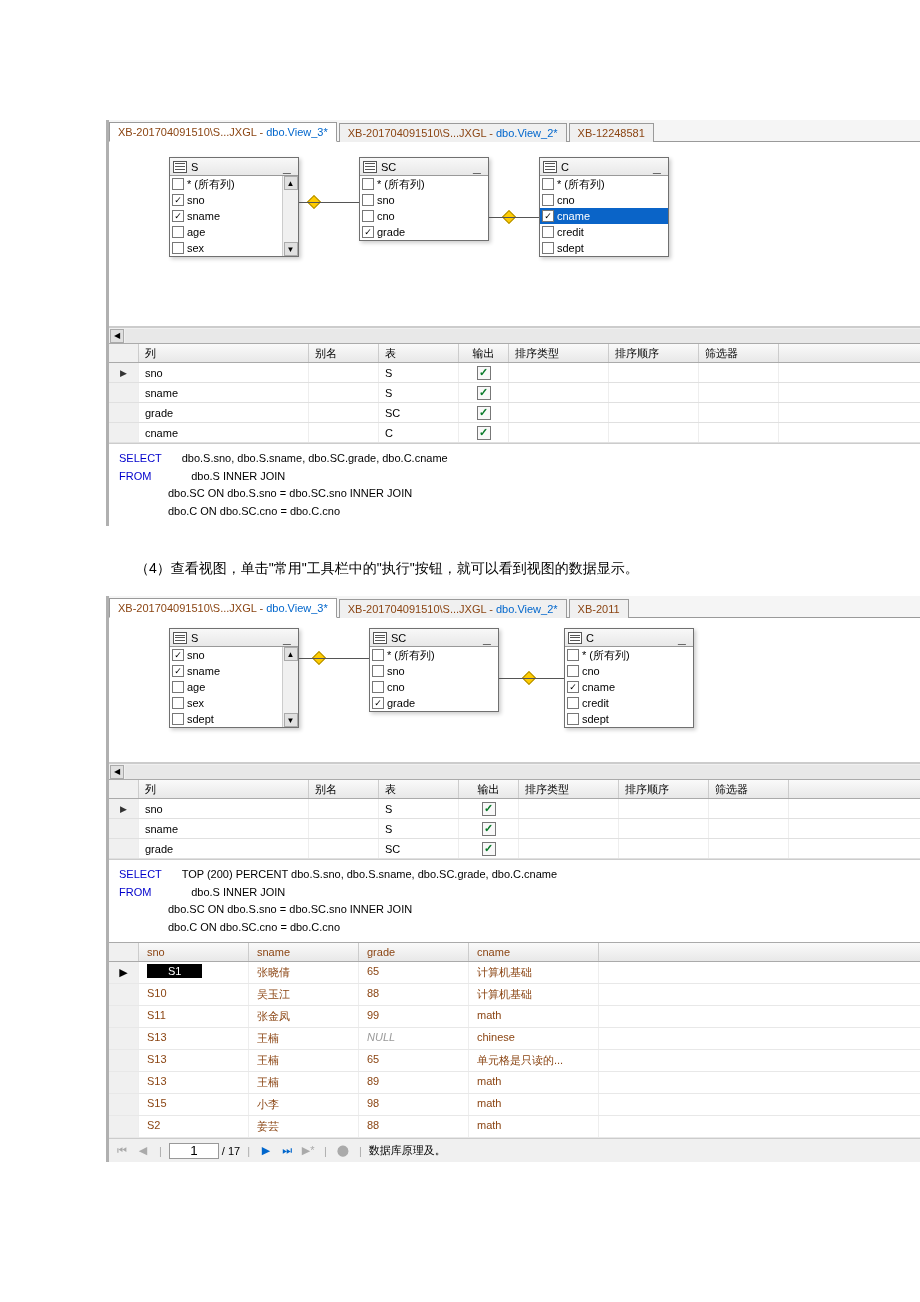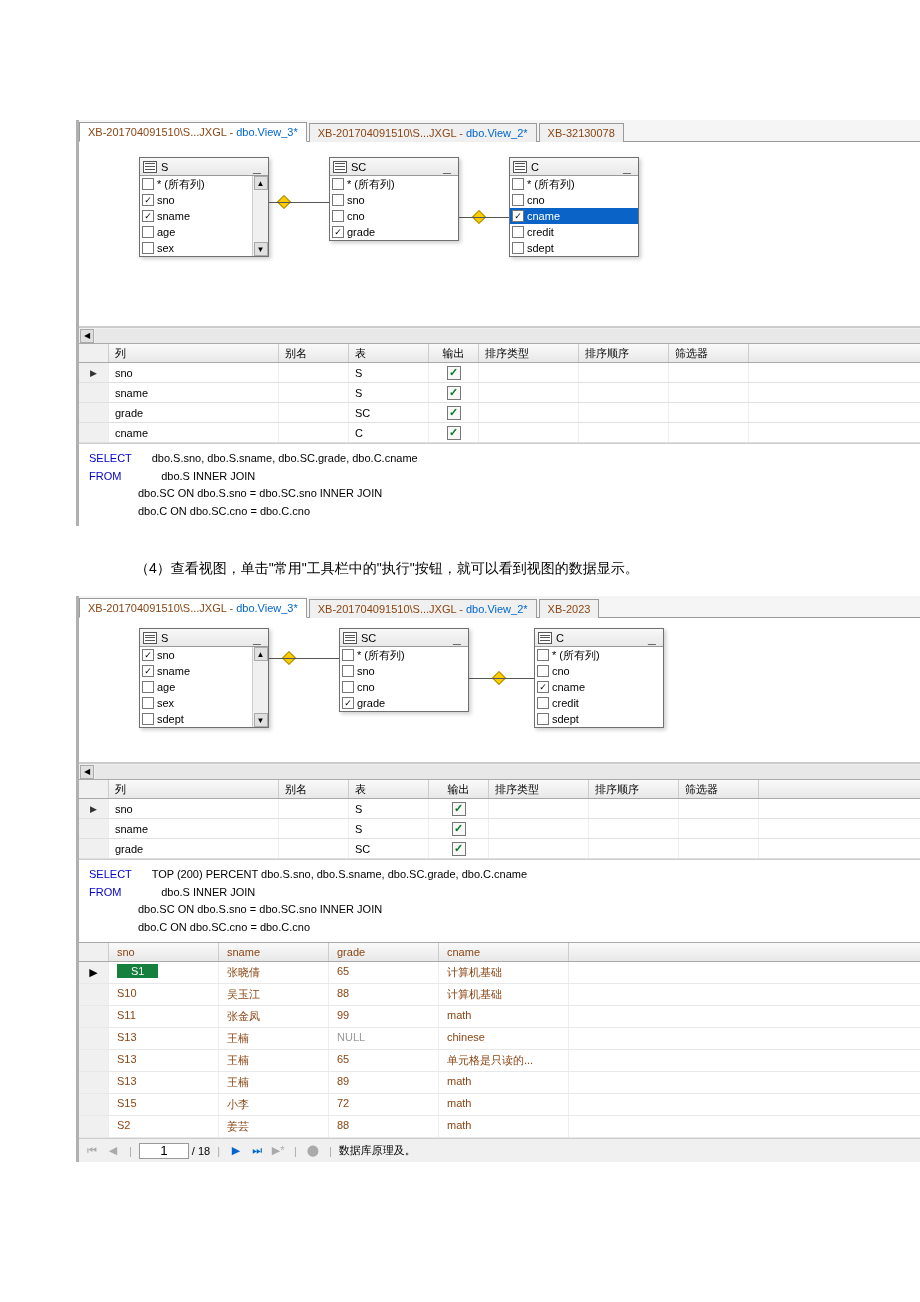--- a/index.html
+++ b/index.html
@@ -1,18 +1,18 @@
 <!DOCTYPE html>
 <html><head>
 <meta charset="utf-8">
 <style>
 *{box-sizing:border-box;margin:0;padding:0;font-family:"Microsoft YaHei",SimSun,sans-serif}
 body{background:#fff;width:920px;font-size:12px;color:#000}
 .page{padding:0 0 40px 0}
-.block{border-left:3px solid #b0b0b0;margin-left:76px;margin-right:0}
+.block{border-left:3px solid #b0b0b0;margin-left:106px;margin-right:0}
 .tabs{display:flex;background:#f5f5f5;border-bottom:1px solid #9a9a9a;height:22px;align-items:end}
 .tab{padding:3px 8px;border:1px solid #9a9a9a;border-bottom:none;background:#f0f0f0;margin-right:2px;font-size:11px;position:relative;top:1px;white-space:nowrap}
 .tab.active{background:#fff;border-bottom:1px solid #fff}
 .tab .h1{color:#8b4513}
 .tab .h2{color:#0066cc}
 .diagram{background:#fff;height:185px;position:relative;border-bottom:1px solid #ccc}
 .diagram.short{height:145px}
 .tblbox{position:absolute;border:1px solid #707070;background:#fff;box-shadow:2px 2px 4px rgba(0,0,0,0.2)}
 .tblhead{display:flex;align-items:center;background:linear-gradient(#f8f8f8,#e8e8e8);border-bottom:1px solid #999;padding:2px 3px;height:18px}
 .tblhead .ticon{width:14px;height:12px;background:#fff;border:1px solid #555;margin-right:4px;display:inline-flex;flex-direction:column;justify-content:space-around;padding:1px}
@@ -51,38 +51,38 @@
 .results{background:#fff}
 .rhead{display:flex;background:linear-gradient(#fafafa,#e8e8e8);border-top:1px solid #aaa;border-bottom:1px solid #aaa;height:20px;font-size:11px}
 .rhead>div{border-right:1px solid #ccc;padding:3px 8px}
 .rrow{display:flex;border-bottom:1px solid #e8e8e8;height:22px;font-size:11px}
 .rrow>div{padding:3px 8px;border-right:1px solid #eee}
 .r-hdr{width:30px;background:#f0f0f0;border-right:1px solid #ccc;display:flex;align-items:center;justify-content:center}
 .r-sno{width:110px;color:#8b4513}
 .r-sname{width:110px;color:#8b4513}
 .r-grade{width:110px;color:#8b4513}
 .r-cname{width:130px;color:#8b4513}
-.selcell{background:#15803d;color:#fff!important;padding:1px 14px}
+.selcell{background:#000000;color:#fff!important;padding:1px 21px}
 .nav{display:flex;align-items:center;background:#f0f0f0;border-top:1px solid #ccc;height:24px;padding:0 4px;gap:3px;font-size:11px}
 .nbtn{width:18px;height:18px;display:flex;align-items:center;justify-content:center;color:#0066cc;cursor:pointer}
 .nbtn.dis{color:#aaa}
 .ninp{width:50px;height:16px;border:1px solid #999;text-align:center;background:#fff}
 .sep{color:#aaa;margin:0 4px}
-.italic{color:#999}
+.italic{font-style:italic;color:#999}
 </style>
 </head>
 <body>
 
 <div class="page">
 
 <div class="block" style="margin-top:120px">
  <div class="tabs" id="tabs1">
         <div class="tab active"><span class="h1">XB-201704091510\S...JXGL - </span><span class="h2">dbo.View_3*</span></div>
         <div class="tab"><span class="h1">XB-201704091510\S...JXGL - </span><span class="h2">dbo.View_2*</span></div>
-        <div class="tab"><span class="h1">XB-32130078</span><span class="h2"></span></div>
+        <div class="tab"><span class="h1">XB-12248581</span><span class="h2"></span></div>
       </div>
  <div class="diagram">
 
   <div class="tblbox" style="left:60px;top:15px;width:130px">
    <div class="tblhead">
             <span class="ticon">
               <span></span>
               <span></span>
               <span></span>
             </span>
@@ -256,21 +256,21 @@
                 dbo.C ON dbo.SC.cno = dbo.C.cno</span>
  </div>
 </div>
 
 <div class="caption">（4）查看视图，单击"常用"工具栏中的"执行"按钮，就可以看到视图的数据显示。</div>
 
 <div class="block">
  <div class="tabs" id="tabs2">
         <div class="tab active"><span class="h1">XB-201704091510\S...JXGL - </span><span class="h2">dbo.View_3*</span></div>
         <div class="tab"><span class="h1">XB-201704091510\S...JXGL - </span><span class="h2">dbo.View_2*</span></div>
-        <div class="tab"><span class="h1">XB-2023</span><span class="h2"></span></div>
+        <div class="tab"><span class="h1">XB-2011</span><span class="h2"></span></div>
       </div>
  <div class="diagram short">
   <div class="tblbox" style="left:60px;top:10px;width:130px">
    <div class="tblhead">
             <span class="ticon">
               <span></span>
               <span></span>
               <span></span>
             </span>
             <span class="ttl">S</span>
@@ -476,38 +476,38 @@
             <div class="r-hdr"></div>
             <div class="r-sno">S13</div>
             <div class="r-sname">王楠</div>
             <div class="r-grade">89</div>
             <div class="r-cname">math</div>
           </div>
           <div class="rrow">
             <div class="r-hdr"></div>
             <div class="r-sno">S15</div>
             <div class="r-sname">小李</div>
-            <div class="r-grade">72</div>
+            <div class="r-grade">98</div>
             <div class="r-cname">math</div>
           </div>
           <div class="rrow">
             <div class="r-hdr"></div>
             <div class="r-sno">S2</div>
             <div class="r-sname">姜芸</div>
             <div class="r-grade">88</div>
             <div class="r-cname">math</div>
           </div>
         </div>
  </div>
  <div class="nav">
   <span class="nbtn dis">⏮</span>
   <span class="nbtn dis">◀</span>
   <span class="sep">|</span>
   <input class="ninp" value="1" style="">
-  <span>/ 18</span>
+  <span>/ 17</span>
   <span class="sep">|</span>
   <span class="nbtn">▶</span>
   <span class="nbtn">⏭</span>
   <span class="nbtn dis">▶*</span>
   <span class="sep">|</span>
   <span class="nbtn dis">⬤</span>
   <span class="sep">|</span>
   <span>数据库原理及。</span>
  </div>
 </div>

